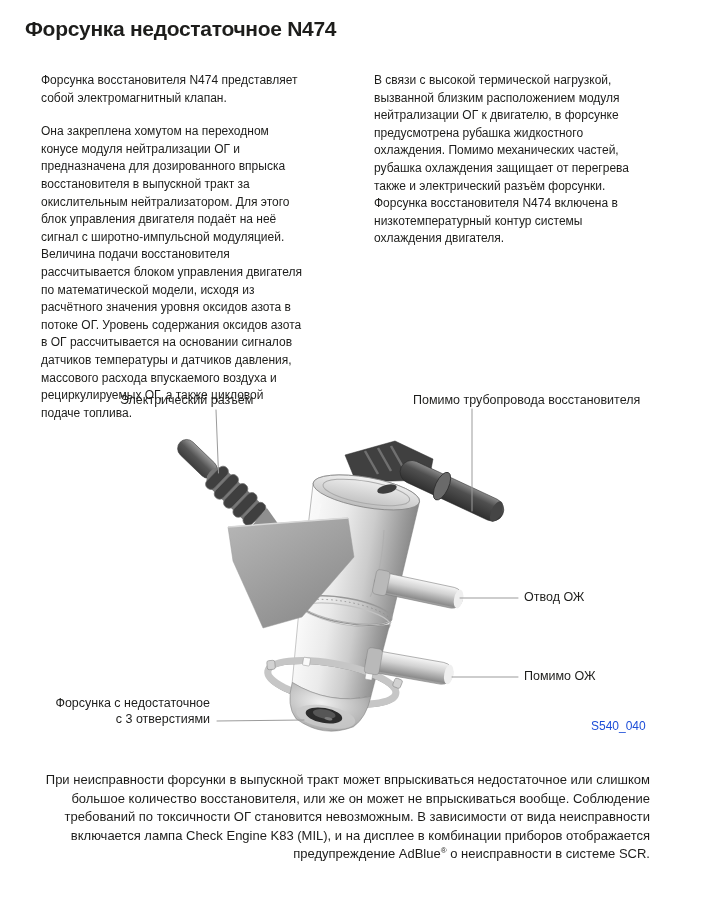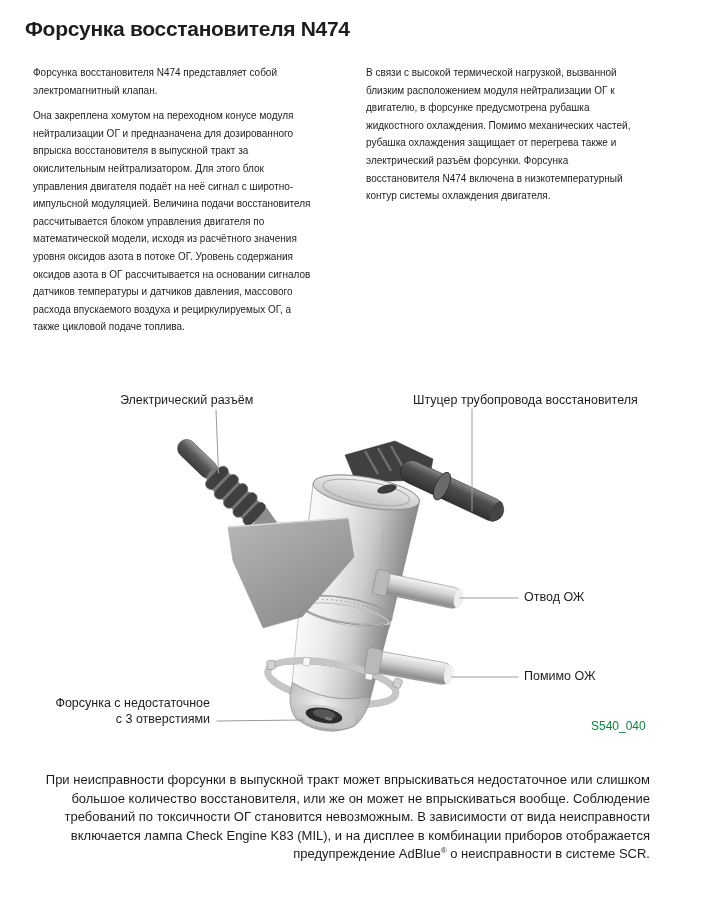--- a/index.html
+++ b/index.html
@@ -19,50 +19,50 @@
     font-weight: 800; letter-spacing: -0.3px;
   }
 
   .columns {
     margin: 14px 0 0 25px;
     height: 317px;
     display: grid;
     grid-template-columns: 296px 290px;
     column-gap: 37px;
   }
-  .columns p { margin: 8px; font-size: 10px; line-height: 17.6px; }
+  .columns p { margin: 16px; font-size: 12px; line-height: 17.6px; }
 
   .figure { position: relative; width: 636px; height: 360px; margin-top: 12px; }
   .figure svg { position: absolute; left: 0; top: 0; }
   .lbl {
     position: absolute;
     font-size: 12.5px; line-height: 16px;
     color: #1d1d1b; white-space: nowrap;
   }
   .lbl-nozzle { text-align: right; white-space: normal; width: 155px; }
-  .fig-caption { position: absolute; font-size: 12px; color: #15803d; }
+  .fig-caption { position: absolute; font-size: 12px; color: #1d4ed8; }
 
   .consequences { margin: 0 69px 0 25px; }
   .consequences h2 {
     margin: 13px 0 0;
     font-size: 13.5px; line-height: 16px; font-weight: 700;
   }
   .consequences p {
     margin: 26px 0 16px;
     max-width: 628px;
     font-size: 13px; line-height: 18.6px; text-align: right;
   }
   .consequences sup { font-size: 8px; line-height: 0; }
 </style>
 </head>
 <body>
 
 <div class="page">
 
-  <h1 class="title">Форсунка восстановителя N474</h1>
+  <h1 class="title">Форсунка недостаточное N474</h1>
 
   <div class="columns">
     <div>
       <p>Форсунка восстановителя N474 представляет собой электромагнитный клапан.</p>
       <p>Она закреплена хомутом на переходном конусе модуля нейтрализации ОГ и предназначена для дозированного впрыска восстановителя в выпускной тракт за окислительным нейтрализатором. Для этого блок управления двигателя подаёт на неё сигнал с широтно-импульсной модуляцией. Величина подачи восстановителя рассчитывается блоком управления двигателя по математической модели, исходя из расчётного значения уровня оксидов азота в потоке ОГ. Уровень содержания оксидов азота в ОГ рассчитывается на основании сигналов датчиков температуры и датчиков давления, массового расхода впускаемого воздуха и рециркулируемых ОГ, а также цикловой подаче топлива.</p>
     </div>
     <div>
       <p>В связи с высокой термической нагрузкой, вызванной близким расположением модуля нейтрализации ОГ к двигателю, в форсунке предусмотрена рубашка жидкостного охлаждения. Помимо механических частей, рубашка охлаждения защищает от перегрева также и электрический разъём форсунки. Форсунка восстановителя N474 включена в низкотемпературный контур системы охлаждения двигателя.</p>
     </div>
   </div>
@@ -183,21 +183,21 @@
       <g stroke="#9b9b9b" stroke-width="1" stroke-linecap="round" fill="none">
         <path d="M216,25 L218.5,88"></path>
         <path d="M472,24 L472,126"></path>
         <path d="M460,213 L518,213"></path>
         <path d="M452,292 L518,292"></path>
         <path d="M217,336 L304,335"></path>
       </g>
     </svg>
 
     <div class="lbl" style="left:120px; top:7px;">Электрический разъём</div>
-    <div class="lbl" style="left:413px; top:7px;">Штуцер трубопровода восстановителя</div>
+    <div class="lbl" style="left:413px; top:7px;">Помимо трубопровода восстановителя</div>
     <div class="lbl" style="left:524px; top:204px;">Отвод ОЖ</div>
     <div class="lbl" style="left:524px; top:283px;">Помимо ОЖ</div>
     <div class="lbl lbl-nozzle" style="left:55px; top:310px;">
       <div>Форсунка с недостаточное</div>
       <div>с 3 отверстиями</div>
     </div>
     <div class="fig-caption" style="left:591px; top:334px;">S540_040</div>
   </div>
 
   <div class="consequences">

